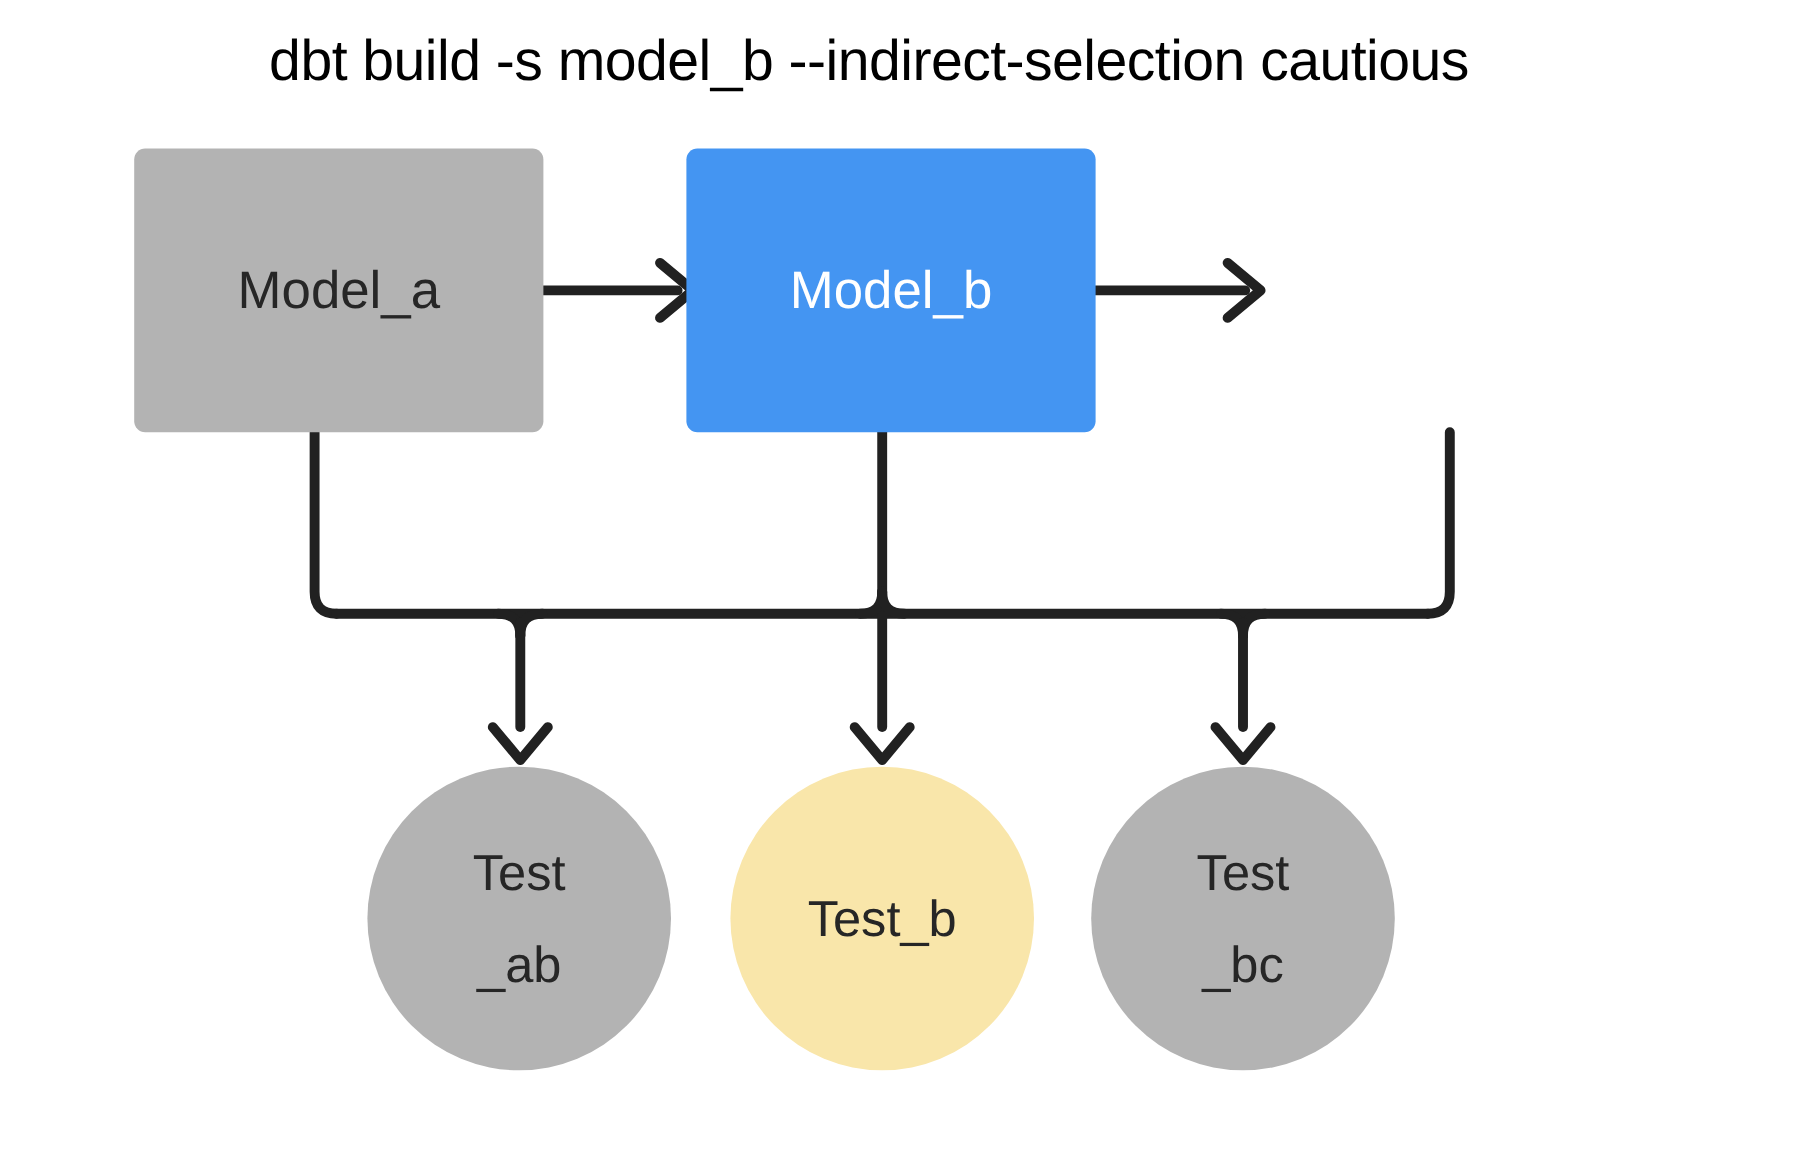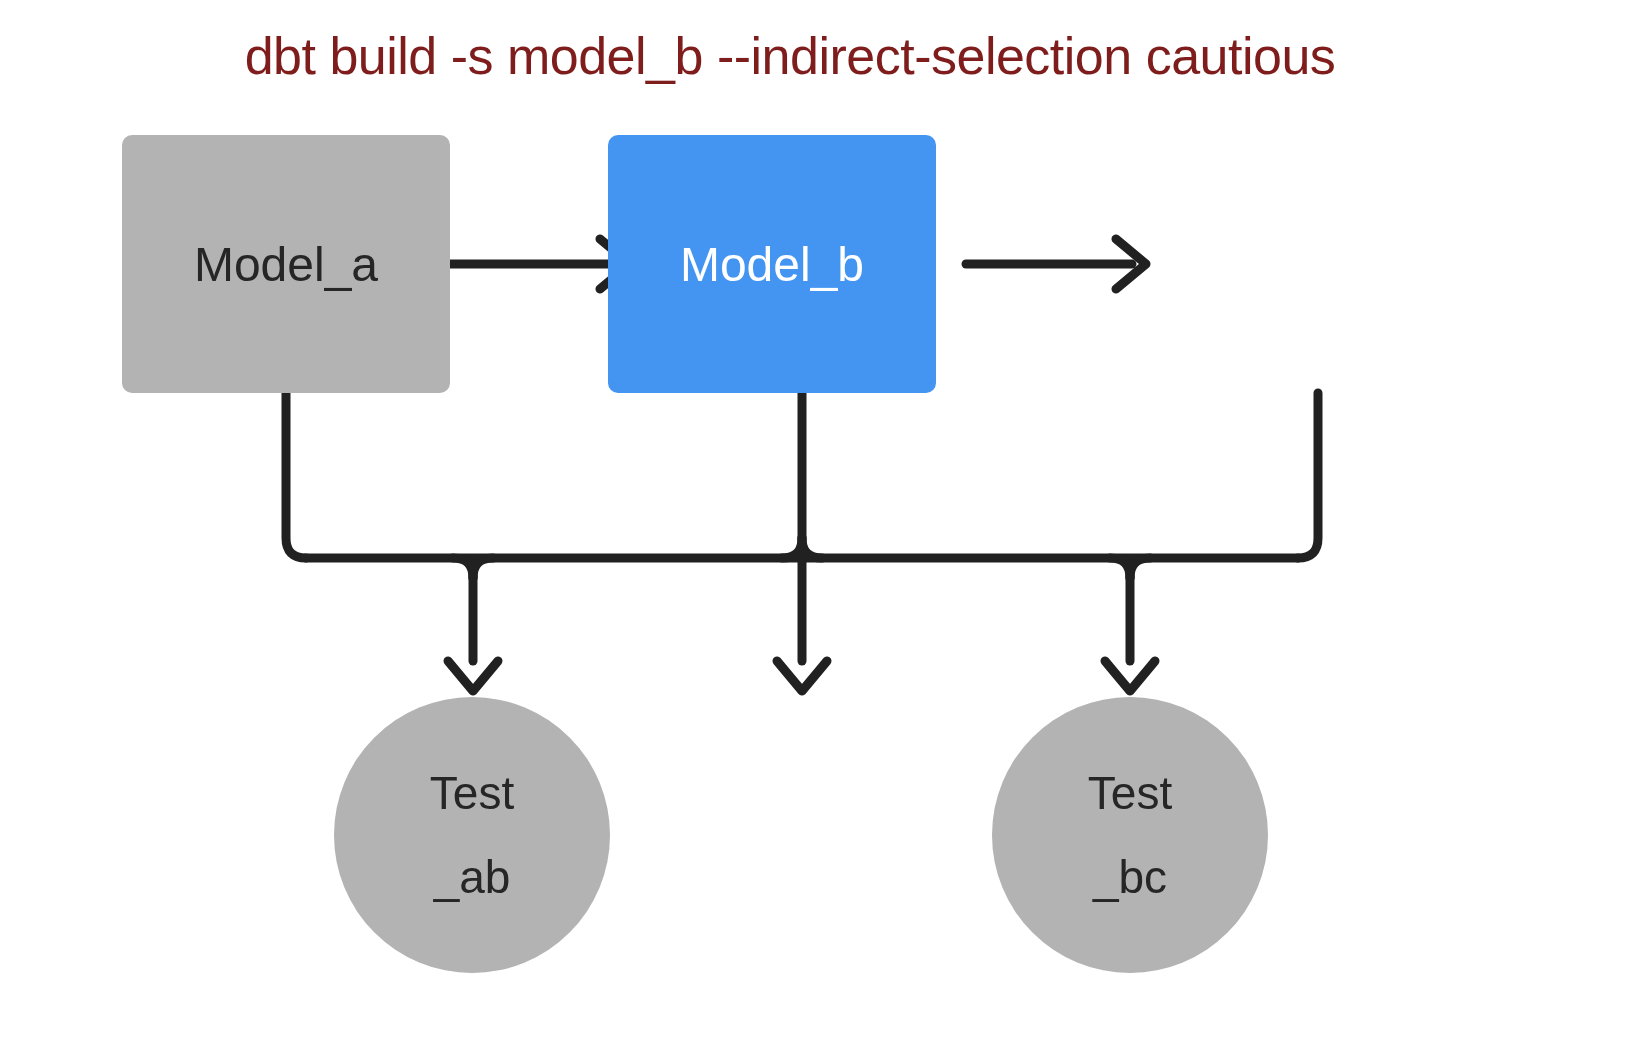--- a/index.html
+++ b/index.html
@@ -13,32 +13,32 @@
   }
   .title {
     position: absolute;
     top: 26px;
     left: 0;
     width: 1580px;
     text-align: center;
     font-size: 52px;
     font-weight: 500;
     letter-spacing: -0.5px;
-    color: #7f1d1d;
+    color: #000000;
   }
   .edges-layer {
     position: absolute;
     left: 0; top: 0;
     width: 1630px; height: 1060px;
   }
   .edges-layer * { fill: none; stroke-width: 9; stroke-linecap: round; stroke-linejoin: round; }
   .model-node {
     position: absolute;
     top: 135px;
-    width: 328px;
+    width: 372px;
     height: 258px;
     border-radius: 10px;
     display: flex;
     align-items: center;
     justify-content: center;
     font-size: 48px;
     font-weight: 400;
     color: #262626;
   }
   .model-node.selected { color: #ffffff; }
@@ -51,21 +51,21 @@
     display: flex;
     align-items: center;
     justify-content: center;
     text-align: center;
     font-size: 46px;
     line-height: 84px;
     white-space: pre-line;
     color: #262626;
   }
   #model-a { left: 122px; }
-  #model-b { left: 608px; text-align: right; }
+  #model-b { left: 624px; text-align: right; }
   #model-c { left: 1154px; }
   #test-ab { left: 334px; }
   #test-b  { left: 664px; }
   #test-bc { left: 992px; }
 </style>
 </head>
 <body>
 
 <div class="canvas">
 
@@ -124,19 +124,22 @@
   <div id="model-b" class="model-node selected" style="background-color: rgb(68, 149, 242);">
     <span>Model_b</span>
   </div>
 
 
   <div id="test-ab" class="test-node" style="background-color: rgb(179, 179, 179);">
     <span>Test
 _ab</span>
   </div>
 
+  <div id="test-b" class="test-node" style="background-color: rgb(249, 230, 170);">
+    <span>Test_b</span>
+  </div>
 
   <div id="test-bc" class="test-node" style="background-color: rgb(179, 179, 179);">
     <span>Test
 _bc</span>
   </div>
 
 </div>
 
 </body></html>

